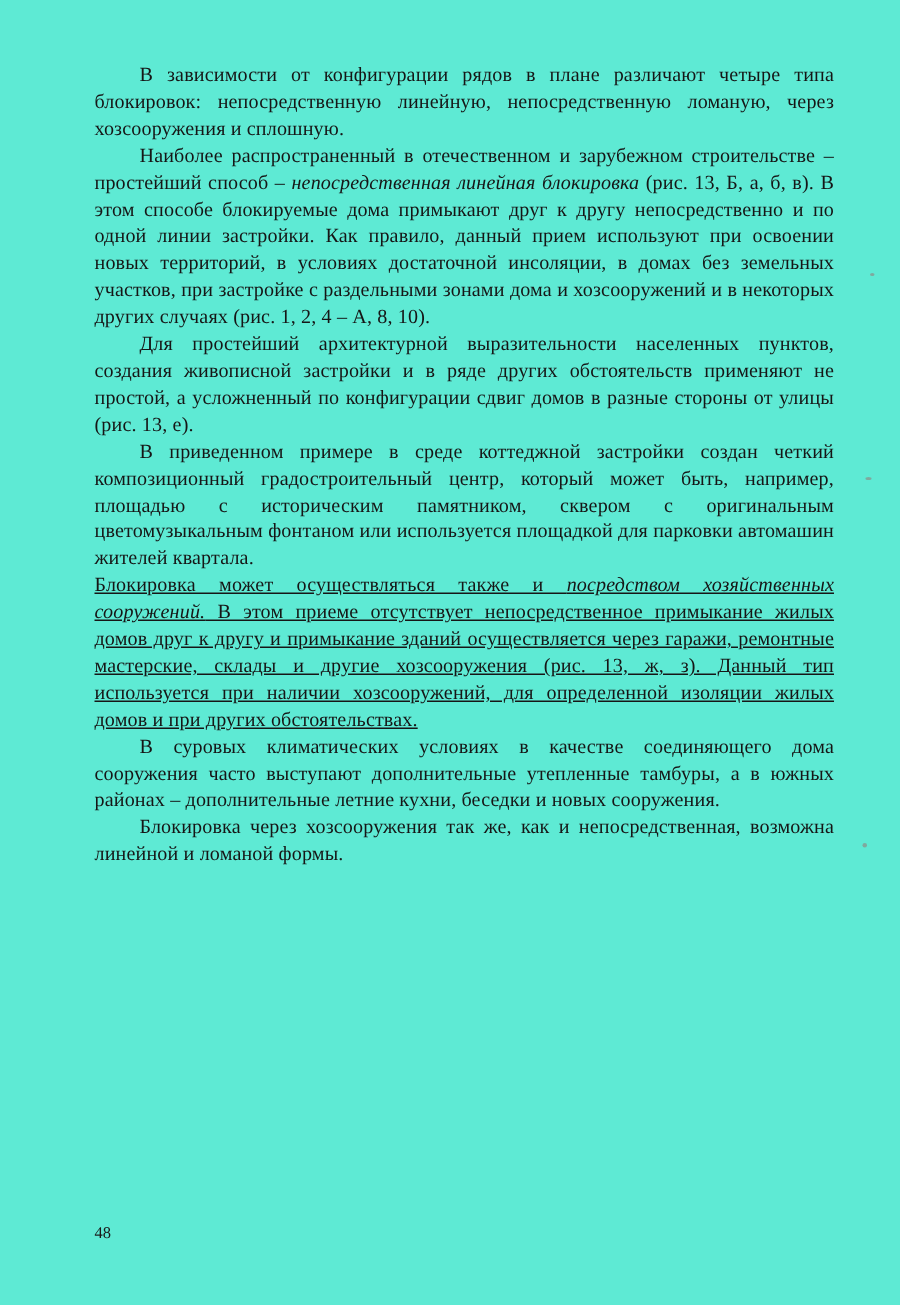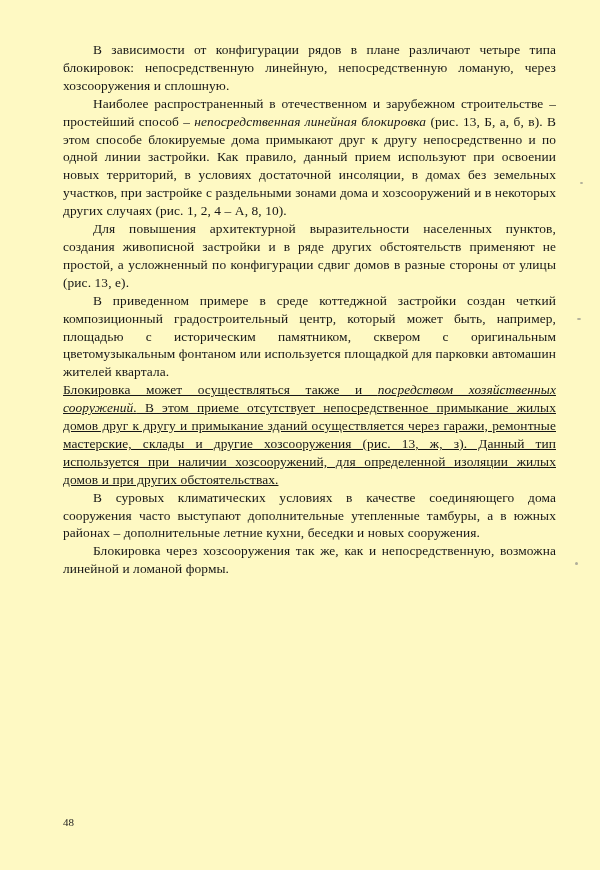--- a/index.html
+++ b/index.html
@@ -4,21 +4,21 @@
 <style>
   html, body {
     margin: 0;
     padding: 0;
     background: #ffffff;
   }
   .page {
     position: relative;
     width: 600px;
     height: 870px;
-    background: #fef9c3;
+    background: #5eead4;
     overflow: hidden;
     color: #161616;
     font-family: "Liberation Serif", "DejaVu Serif", serif;
   }
   .text-block {
     position: absolute;
     left: 63px;
     top: 41px;
     width: 493px;
     font-size: 13.4px;
@@ -55,25 +55,25 @@
   .speck.s2 { left: 577px; top: 318px; width: 4px; height: 2px; }
   .speck.s3 { left: 575px; top: 562px; width: 3px; height: 3px; }
 </style>
 </head>
 <body>
 
 <div class="page">
   <div class="text-block">
       <p><span>В зависимости от конфигурации рядов в плане различают четыре типа блокировок: непосредственную линейную, непосредственную ломаную, через хозсооружения и сплошную.</span></p>
       <p><span>Наиболее распространенный в отечественном и зарубежном строительстве – простейший способ – </span><span class="it">непосредственная линейная блокировка</span><span> (рис. 13, Б, а, б, в). В этом способе блокируемые дома примыкают друг к другу непосредственно и по одной линии застройки. Как правило, данный прием используют при освоении новых территорий, в условиях достаточной инсоляции, в домах без земельных участков, при застройке с раздельными зонами дома и хозсооружений и в некоторых других случаях (рис. 1, 2, 4 – А, 8, 10).</span></p>
-      <p><span>Для повышения архитектурной выразительности населенных пунктов, создания живописной застройки и в ряде других обстоятельств применяют не простой, а усложненный по конфигурации сдвиг домов в разные стороны от улицы (рис. 13, е).</span></p>
+      <p><span>Для простейший архитектурной выразительности населенных пунктов, создания живописной застройки и в ряде других обстоятельств применяют не простой, а усложненный по конфигурации сдвиг домов в разные стороны от улицы (рис. 13, е).</span></p>
       <p><span>В приведенном примере в среде коттеджной застройки создан четкий композиционный градостроительный центр, который может быть, например, площадью с историческим памятником, сквером с оригинальным цветомузыкальным фонтаном или используется площадкой для парковки автомашин жителей квартала.</span></p>
       <p class="no-indent"><span>Блокировка может осуществляться также и </span><span class="it">посредством хозяйственных сооружений.</span><span> В этом приеме отсутствует непосредственное примыкание жилых домов друг к другу и примыкание зданий осуществляется через гаражи, ремонтные мастерские, склады и другие хозсооружения (рис. 13, ж, з). Данный тип используется при наличии хозсооружений, для определенной изоляции жилых домов и при других обстоятельствах.</span></p>
       <p><span>В суровых климатических условиях в качестве соединяющего дома сооружения часто выступают дополнительные утепленные тамбуры, а в южных районах – дополнительные летние кухни, беседки и новых сооружения.</span></p>
-      <p><span>Блокировка через хозсооружения так же, как и непосредственную, возможна линейной и ломаной формы.</span></p>
+      <p><span>Блокировка через хозсооружения так же, как и непосредственная, возможна линейной и ломаной формы.</span></p>
     </div>
 
   <div class="page-number">48</div>
 
   <div class="speck s1"></div>
   <div class="speck s2"></div>
   <div class="speck s3"></div>
 </div>
 
 </body></html>

